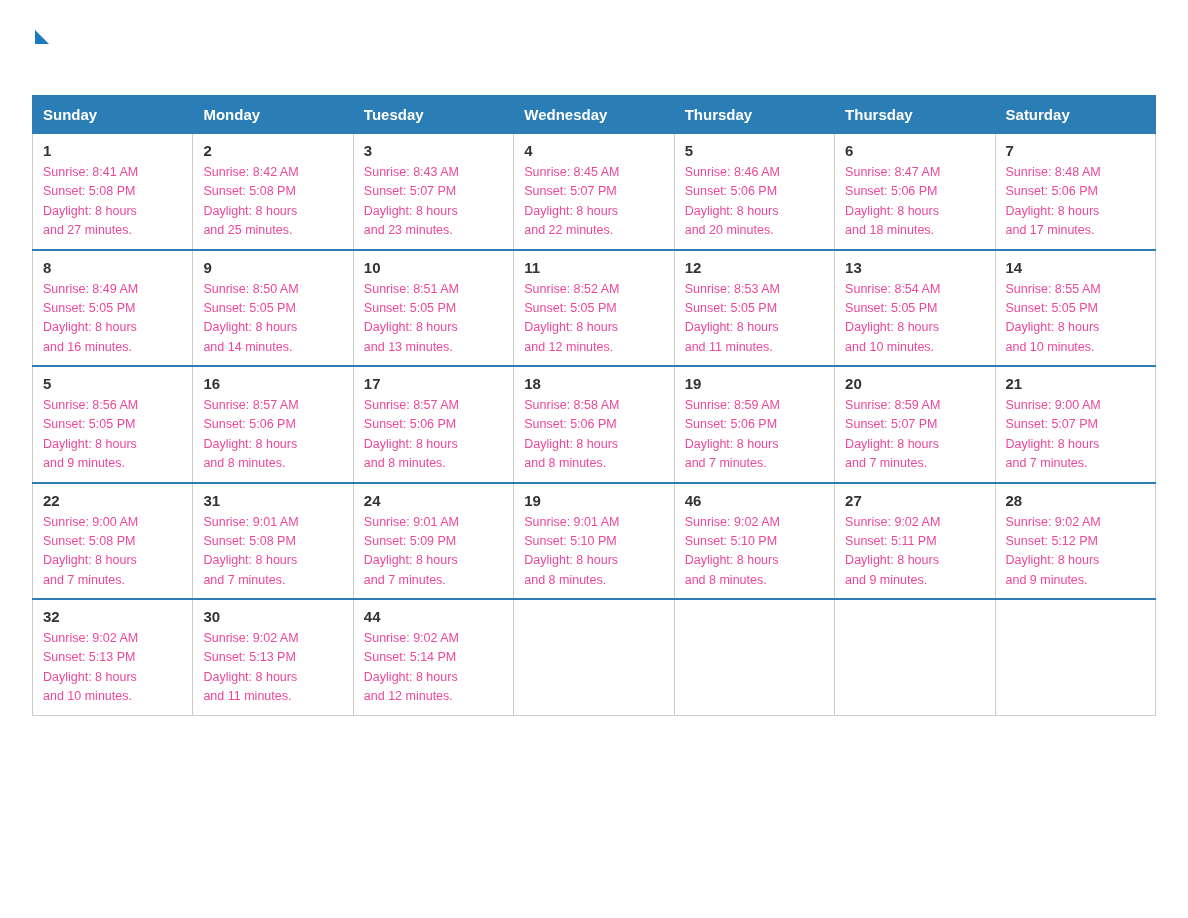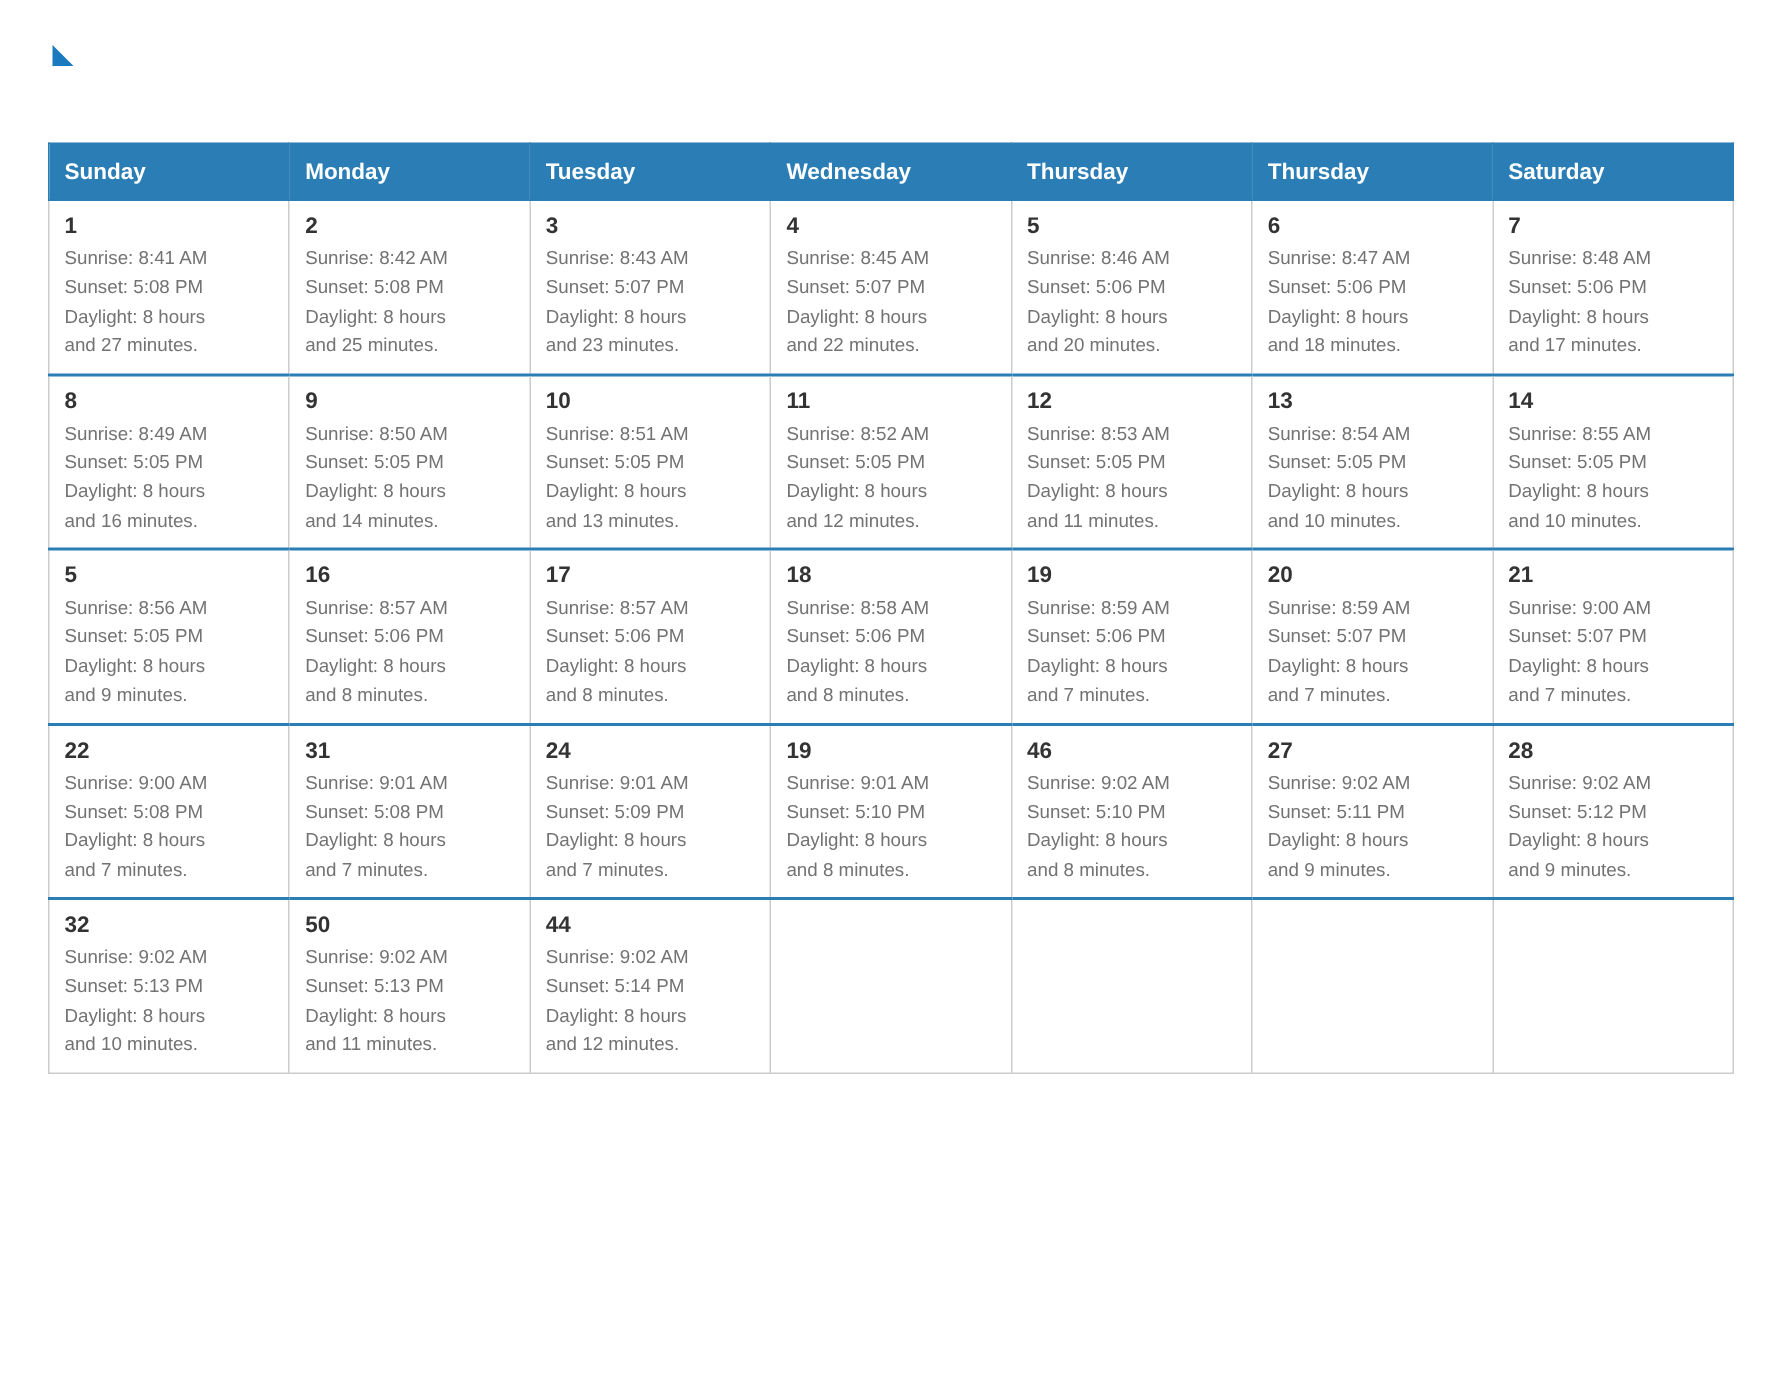--- a/index.html
+++ b/index.html
@@ -85,21 +85,21 @@
     }
     .calendar-table tbody tr td .day-number {
       font-size: 15px;
       font-weight: bold;
       display: block;
       margin-bottom: 4px;
     }
     .calendar-table tbody tr td .day-info {
       font-size: 12.5px;
       line-height: 1.55;
-      color: #737373;
+      color: #ec4899;
     }
     .calendar-table tbody tr:not(:last-child) td {
       border-bottom: 2px solid #2a7db5;
     }
     .empty-cell {
       background: #fff;
     }
   </style>
 </head>
 <body>
@@ -252,21 +252,21 @@
         <span class="day-number">28</span>
         <span class="day-info">Sunrise: 9:02 AM<br>Sunset: 5:12 PM<br>Daylight: 8 hours<br>and 9 minutes.</span>
       </td>
       </tr>
       <tr>
         <td>
         <span class="day-number">32</span>
         <span class="day-info">Sunrise: 9:02 AM<br>Sunset: 5:13 PM<br>Daylight: 8 hours<br>and 10 minutes.</span>
       </td>
         <td>
-        <span class="day-number">50</span>
+        <span class="day-number">30</span>
         <span class="day-info">Sunrise: 9:02 AM<br>Sunset: 5:13 PM<br>Daylight: 8 hours<br>and 11 minutes.</span>
       </td>
         <td>
         <span class="day-number">44</span>
         <span class="day-info">Sunrise: 9:02 AM<br>Sunset: 5:14 PM<br>Daylight: 8 hours<br>and 12 minutes.</span>
       </td>
         <td class="empty-cell"></td>
         <td class="empty-cell"></td>
         <td class="empty-cell"></td>
         <td class="empty-cell"></td>

